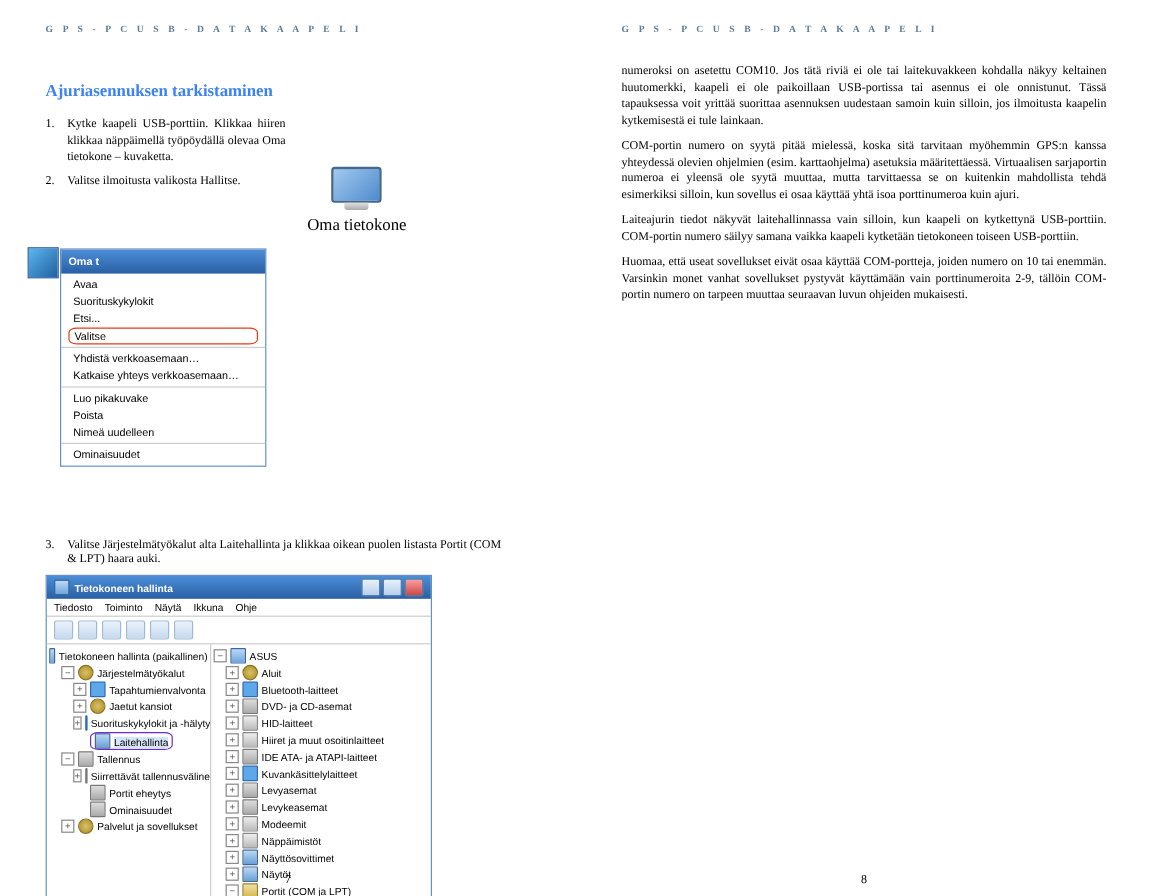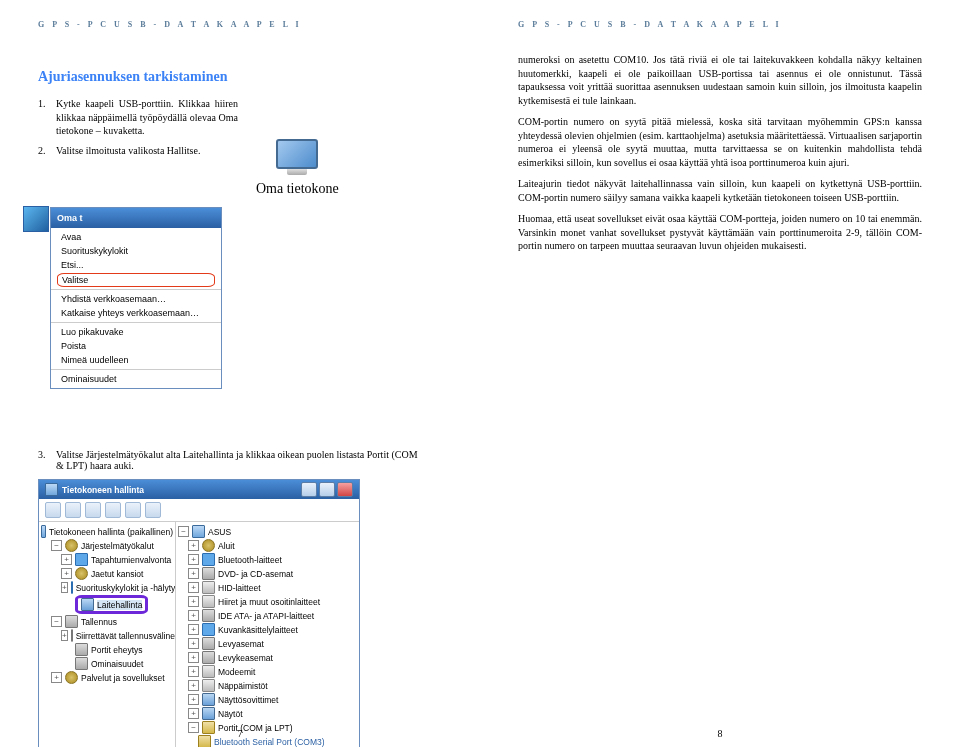--- a/index.html
+++ b/index.html
@@ -206,21 +206,21 @@
   .tree-indent2{padding-left:20px;}
   .sq{width:9px;height:9px;border:1px solid #888;display:inline-flex;align-items:center;justify-content:center;font-size:8px;line-height:1;color:#555;background:#fff;}
   .ic{width:11px;height:11px;display:inline-block;}
   .ic-pc{background:linear-gradient(#bcd9f6,#6fa6dc);border:1px solid #3a6a9c;border-radius:1px;}
   .ic-gear{background:radial-gradient(circle,#d8c26a 0%,#b89b34 70%);border-radius:50%;border:1px solid #8a7325;}
   .ic-mon{background:linear-gradient(#b9d7f3,#6aa0d8);border:1px solid #456a92;border-radius:1px;}
   .ic-disk{background:linear-gradient(#ddd,#aaa);border:1px solid #777;border-radius:1px;}
   .ic-blue{background:#5ea7e8;border:1px solid #2a6db0;border-radius:1px;}
   .ic-key{background:linear-gradient(#eee,#bbb);border:1px solid #888;border-radius:1px;}
   .ic-port{background:linear-gradient(#f0e0a8,#d4b84a);border:1px solid #9c7f1e;border-radius:1px;}
-  .left-highlight{border:3px solid #6d28d9;border-radius:7px/4px;padding:0 3px;display:inline-flex;align-items:center;gap:3px;}
+  .left-highlight{border:1px solid #6d28d9;border-radius:7px/4px;padding:0 3px;display:inline-flex;align-items:flex-end;gap:3px;}
   .sel{background:#d6e5f5;}
 </style>
 </head>
 <body>
 
 <div class="page-container">
 
   <div class="page">
     <div class="header-text">G P S - P C   U S B - D A T A K A A P E L I</div>
 
@@ -283,20 +283,27 @@
         <span style="display:flex;align-items:center;gap:4px;">
           <span class="ic ic-pc"></span>
           <span>Tietokoneen hallinta</span>
         </span>
         <span class="dm-title-right">
           <span class="dm-btn"></span>
           <span class="dm-btn"></span>
           <span class="dm-btn dm-close"></span>
         </span>
       </div>
+      <div class="dm-menu">
+        <span>Tiedosto</span>
+        <span>Toiminto</span>
+        <span>Näytä</span>
+        <span>Ikkuna</span>
+        <span>Ohje</span>
+      </div>
       <div class="dm-toolbar">
         <span class="tb-icon"></span>
         <span class="tb-icon"></span>
         <span class="tb-icon"></span>
         <span class="tb-icon"></span>
         <span class="tb-icon"></span>
         <span class="tb-icon"></span>
       </div>
       <div class="dm-body">
         <div class="dm-left">

